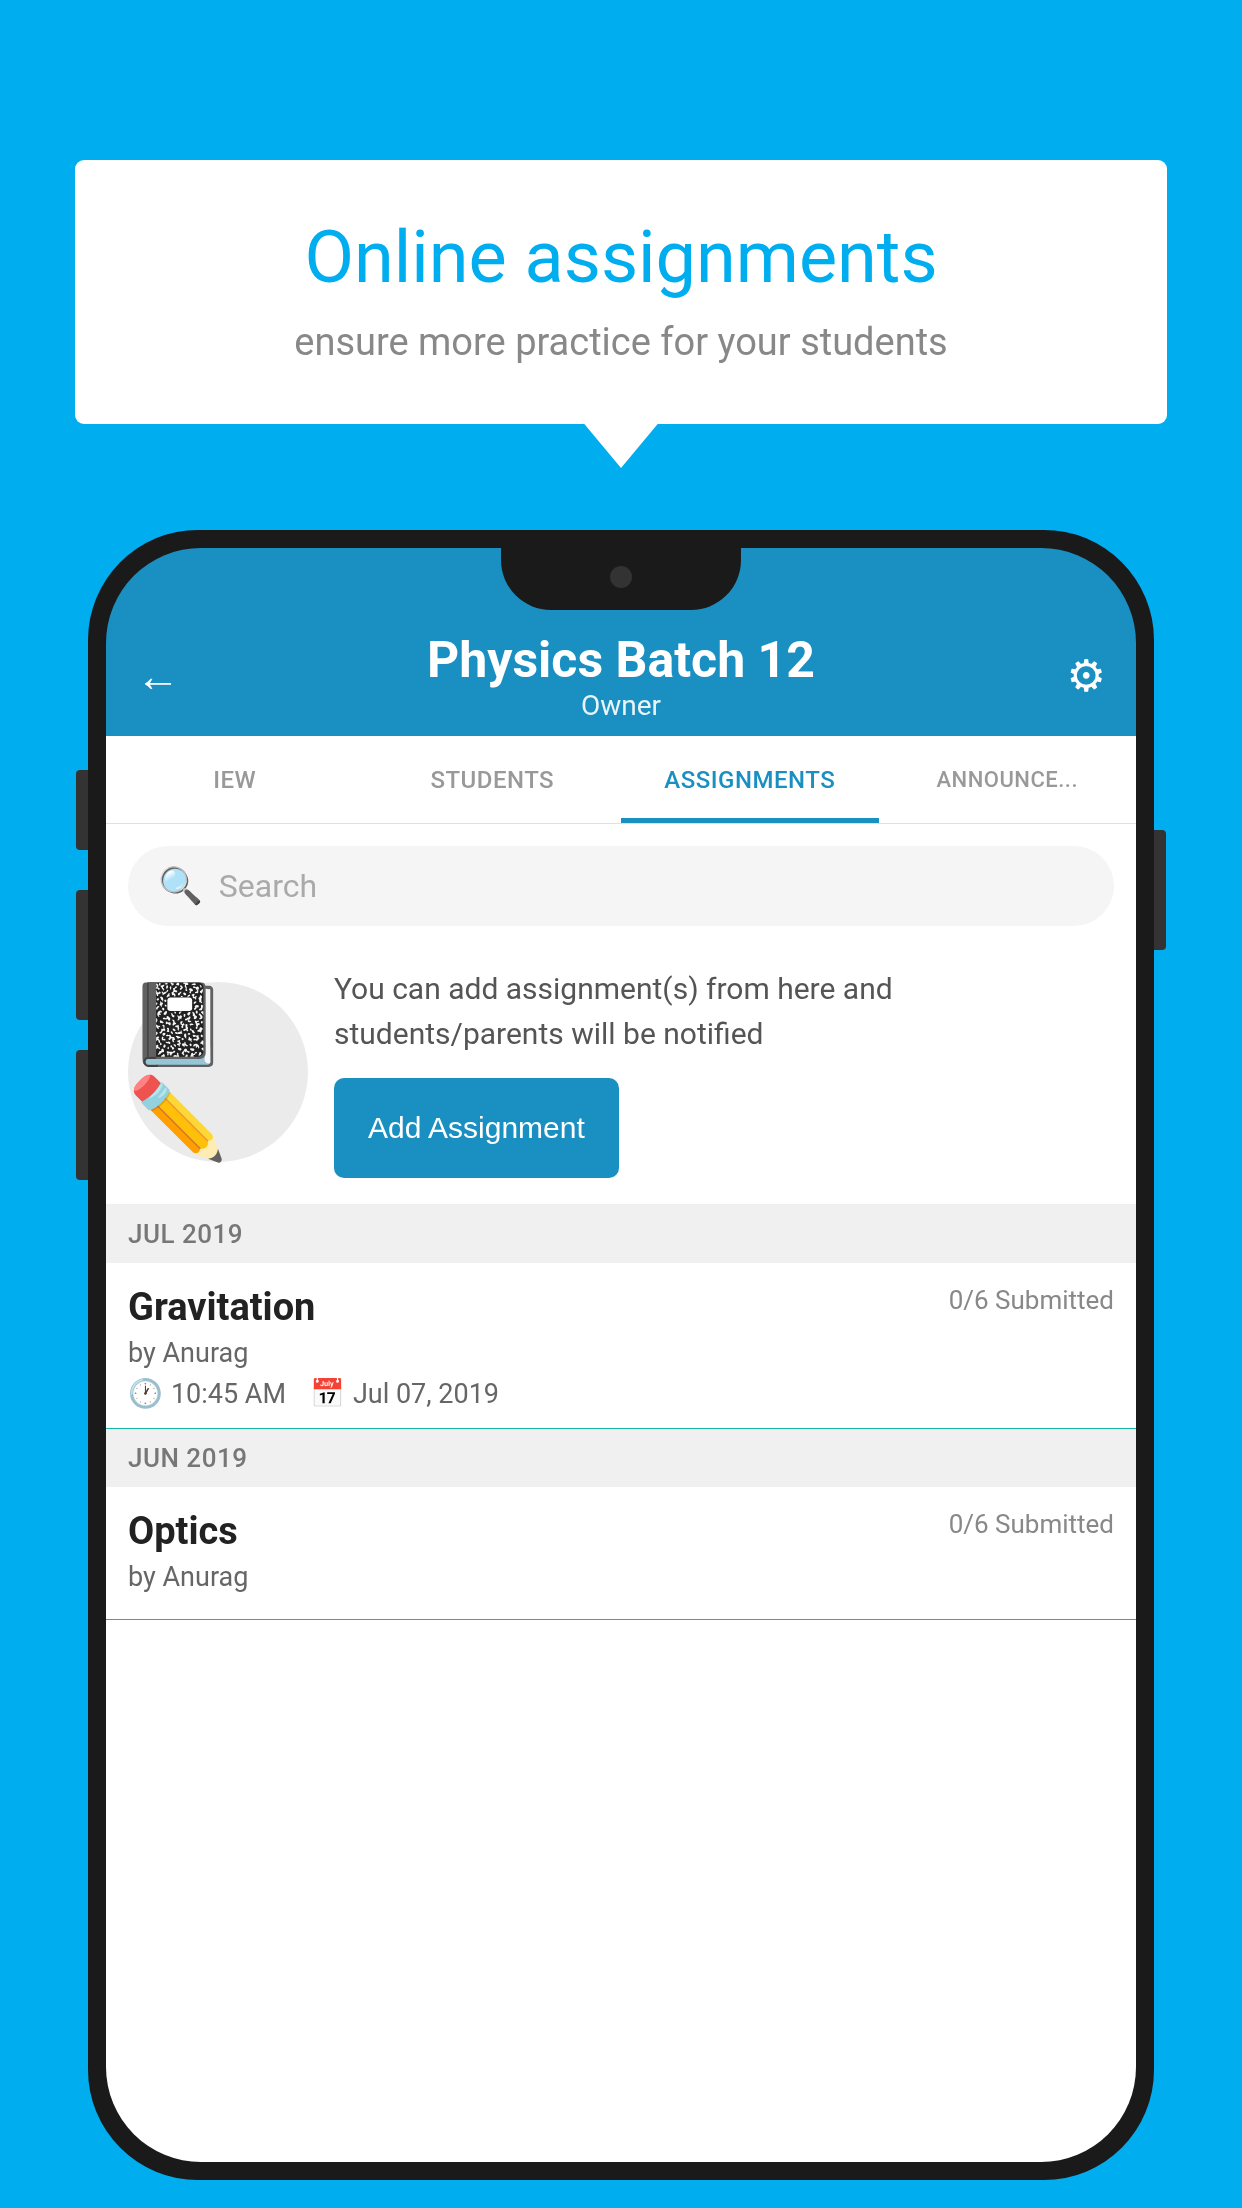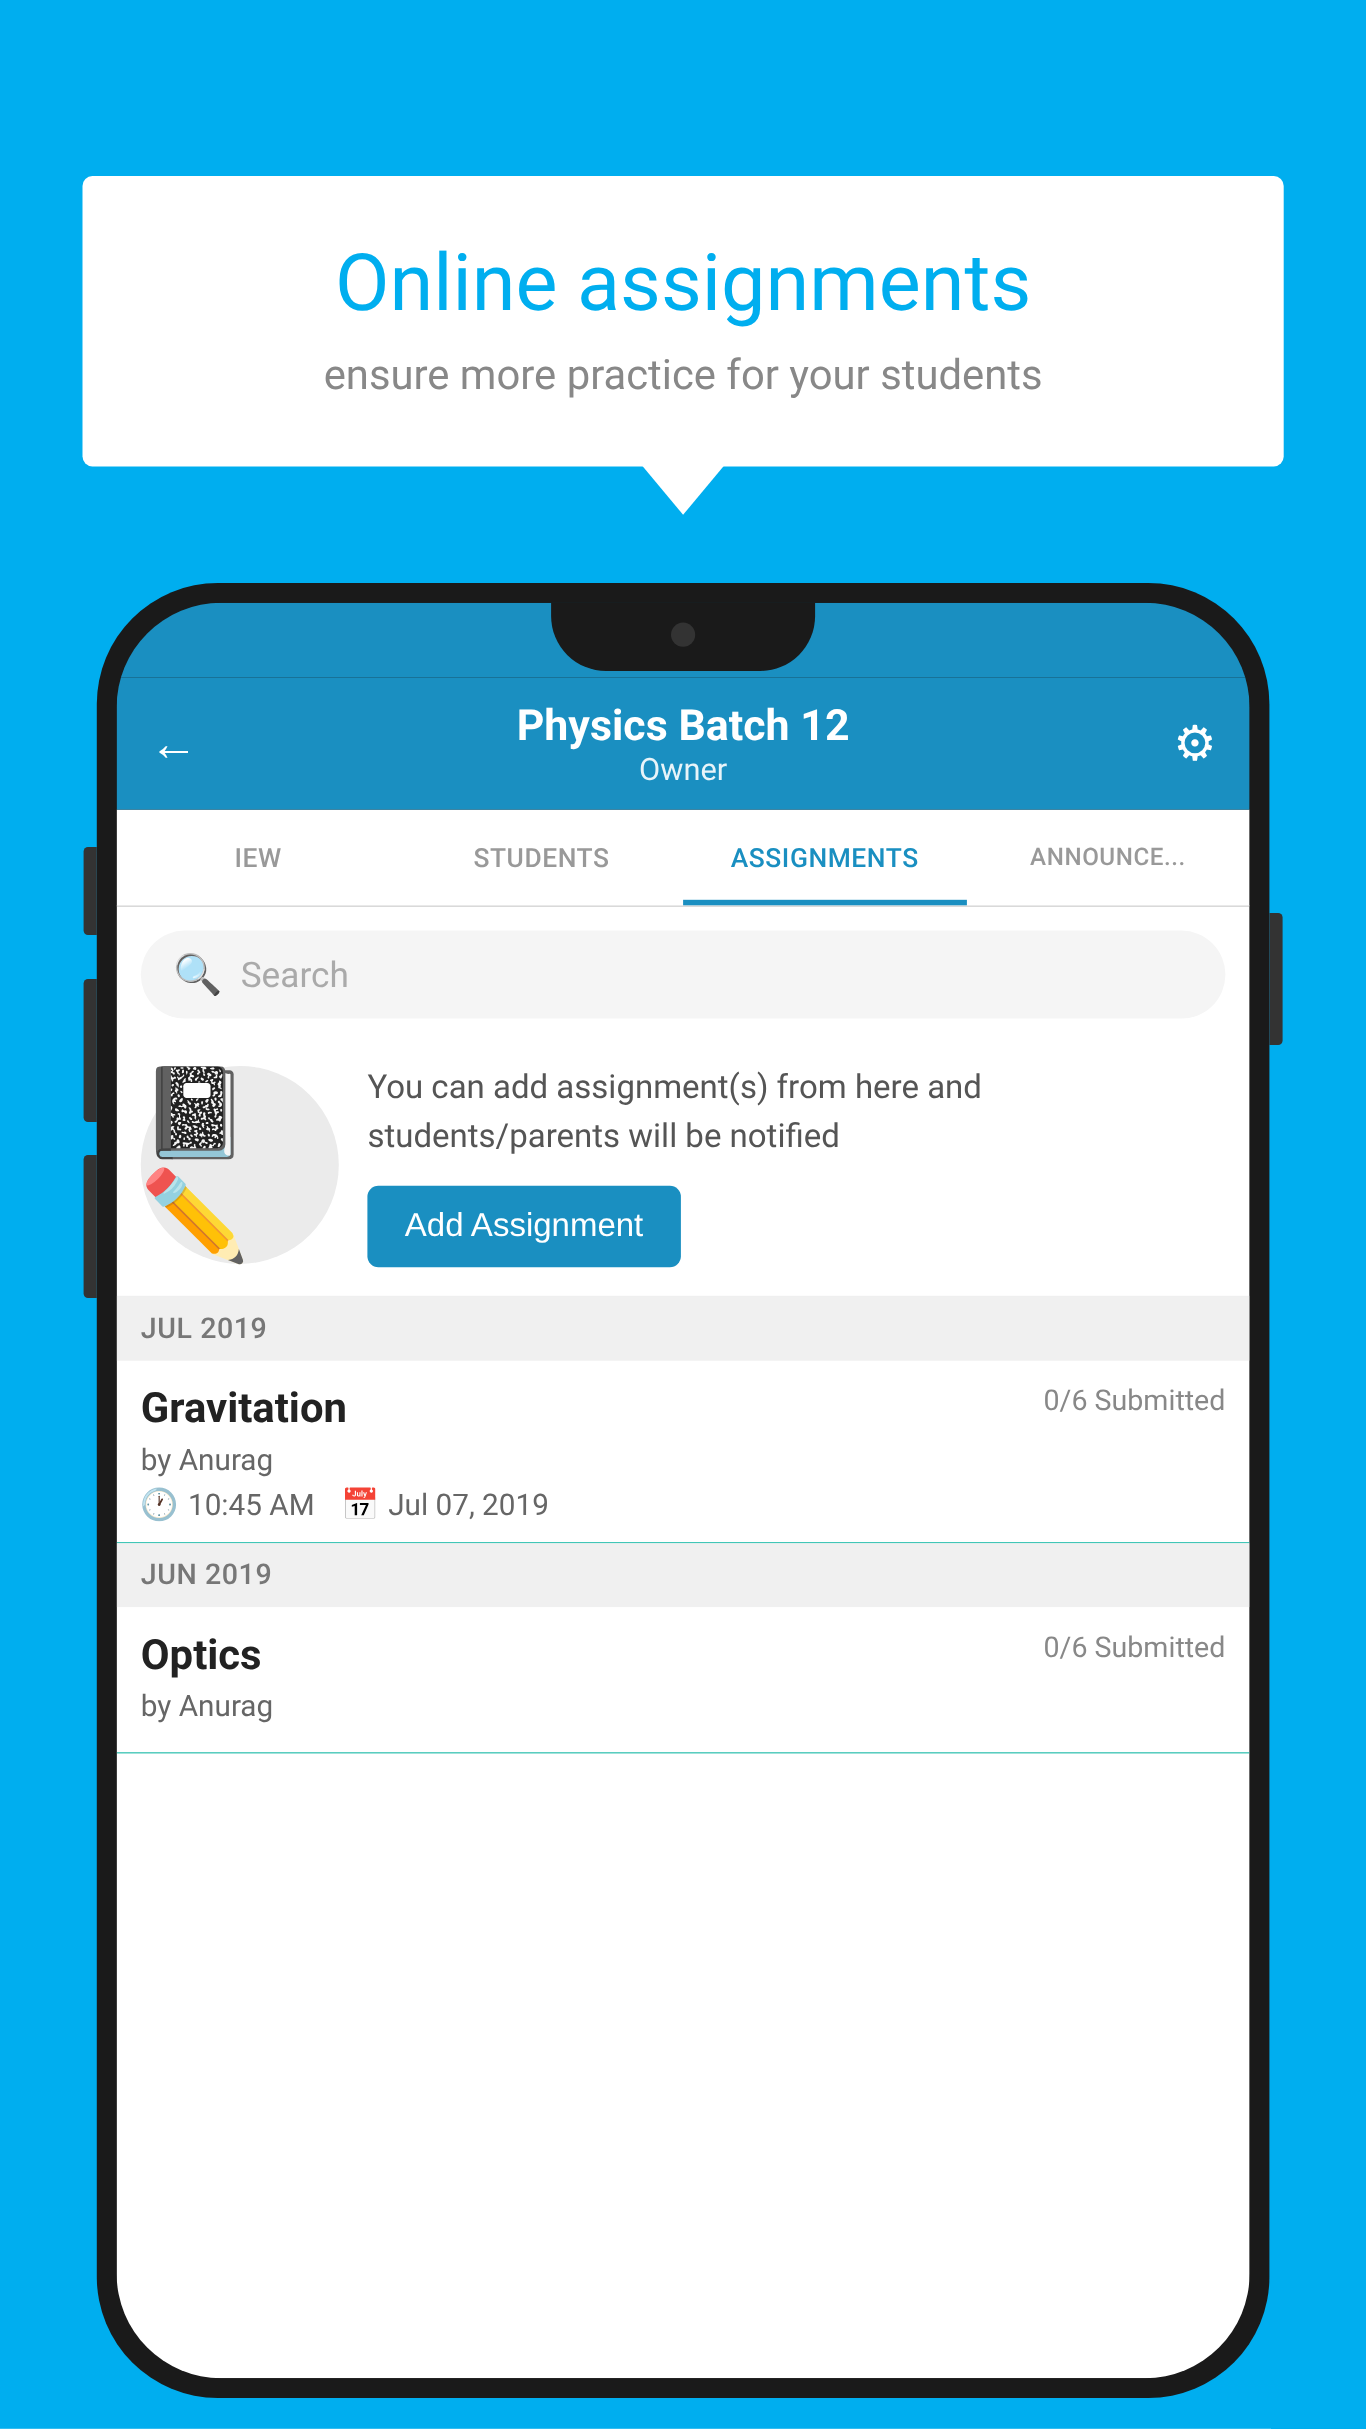--- a/index.html
+++ b/index.html
@@ -142,21 +142,21 @@
 
     .app-bar-title-wrapper {
       position: absolute;
       left: 50%;
       transform: translateX(-50%);
       text-align: center;
     }
 
     .app-bar-title {
       color: white;
-      font-size: 39px;
+      font-size: 50px;
       font-weight: 700;
     }
 
     .app-bar-subtitle {
       color: rgba(255,255,255,0.9);
       font-size: 28px;
     }
 
     .settings-icon {
       margin-left: auto;
@@ -260,21 +260,21 @@
       color: #555;
       line-height: 1.5;
       margin-bottom: 22px;
     }
 
     .add-assignment-btn {
       background: #1a8fc1;
       color: white;
       border: none;
       border-radius: 10px;
-      padding: 20px 34px;
+      padding: 33px 34px;
       font-size: 30px;
       font-weight: 500;
       cursor: pointer;
     }
 
     
     .section-header {
       background: #f0f0f0;
       padding: 14px 22px;
       font-size: 26px;

